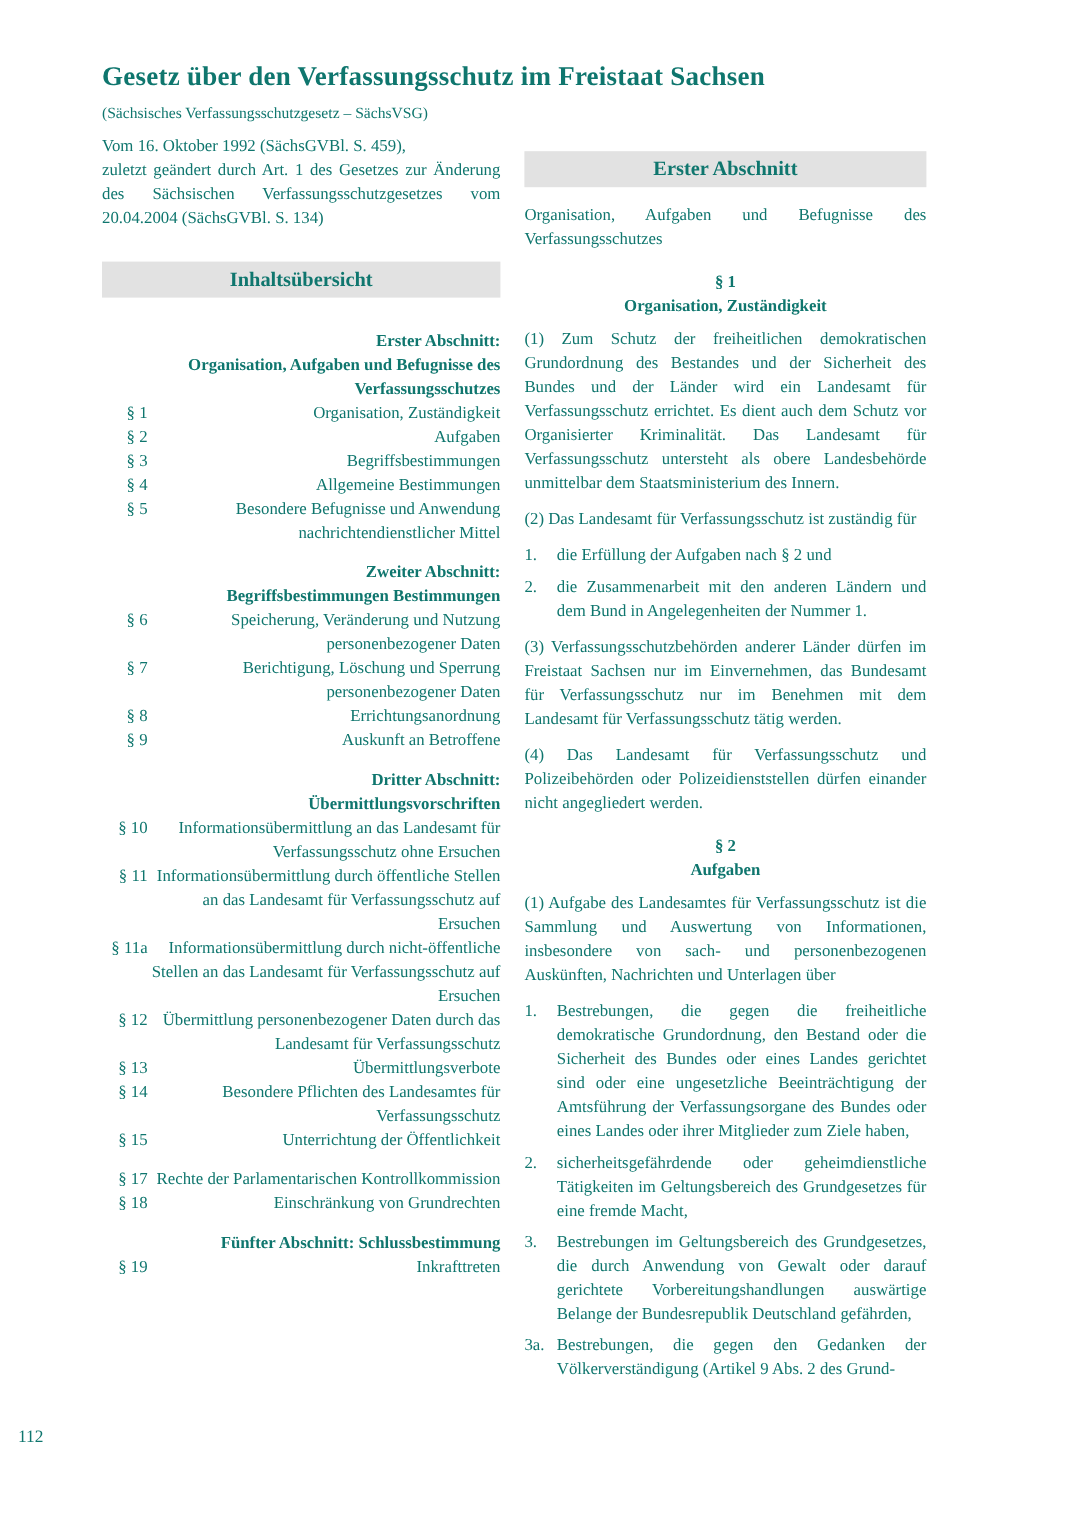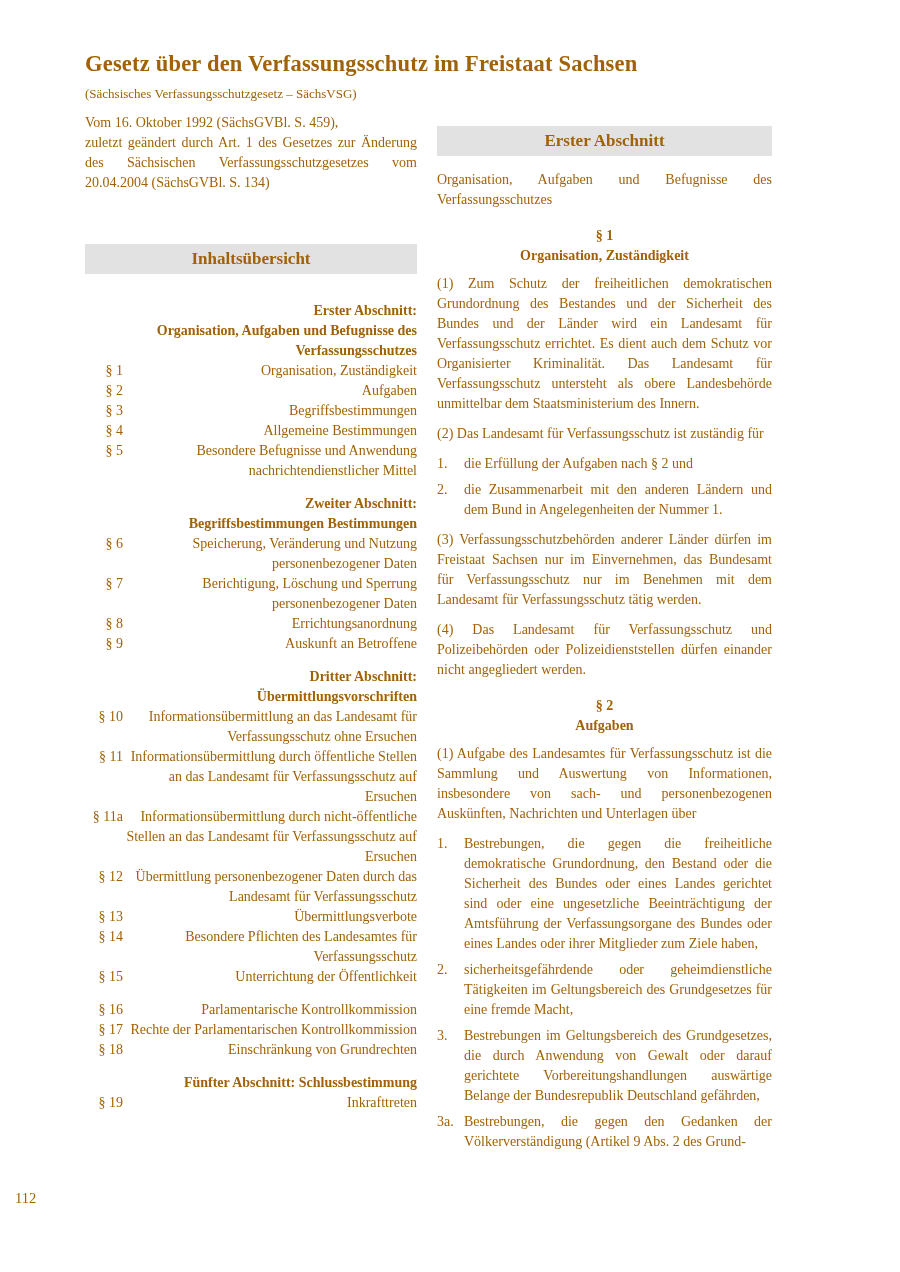--- a/index.html
+++ b/index.html
@@ -3,21 +3,21 @@
 <meta charset="utf-8">
 <style>
   * { margin: 0; padding: 0; box-sizing: border-box; }
   html, body { background: #888; }
   .page {
     position: relative;
     width: 900px;
     height: 1272px;
     margin: 0 auto;
     background: #ffffff;
-    color: #a16207;
+    color: #0f766e;
     font-family: "Liberation Serif", serif;
     font-size: 14px;
     line-height: 20px;
     overflow: hidden;
     hyphens: auto;
   }
 
   
   .doc-header { position: absolute; left: 85px; top: 50px; width: 740px; }
   .doc-title { font-size: 22.5px; line-height: 28px; font-weight: bold; letter-spacing: 0.2px; margin-bottom: 6px; }
@@ -30,21 +30,21 @@
   .source-note { white-space: pre-line; text-align: justify; }
 
   .section-box {
     background: #e2e2e2;
     text-align: center;
     font-weight: bold;
     font-size: 17px;
     line-height: 20px;
     padding: 5px 2px;
   }
-  .toc-box { margin-top: 51px; margin-bottom: 27px; }
+  .toc-box { margin-top: 25px; margin-bottom: 27px; }
 
   .toc-section { margin-bottom: 13px; text-align: right; }
   .toc-heading, .toc-subheading { font-weight: bold; }
   .toc-item { display: flex; }
   .toc-item-label { flex: 0 0 38px; white-space: nowrap; }
   .toc-item-text { flex: 1; }
 
   .rc-intro { margin-top: 14px; text-align: justify; }
   .para-head { text-align: center; font-weight: bold; margin: 16px 0 8px; }
   .law-p { text-align: justify; margin-bottom: 10px; }
@@ -147,24 +147,20 @@
         <span class="toc-item-text">Besondere Pflichten des Landesamtes für Verfassungsschutz</span>
       </div>
       <div class="toc-item">
         <span class="toc-item-label">§ 15</span>
         <span class="toc-item-text">Unterrichtung der Öffentlichkeit</span>
       </div>
     </div>
 
     <div class="toc-section">
       <div class="toc-item">
-        <span class="toc-item-label">§ 16</span>
-        <span class="toc-item-text">Parlamentarische Kontrollkommission</span>
-      </div>
-      <div class="toc-item">
         <span class="toc-item-label">§ 17</span>
         <span class="toc-item-text">Rechte der Parlamentarischen Kontrollkommission</span>
       </div>
       <div class="toc-item">
         <span class="toc-item-label">§ 18</span>
         <span class="toc-item-text">Einschränkung von Grundrechten</span>
       </div>
     </div>
 
     <div class="toc-section">

